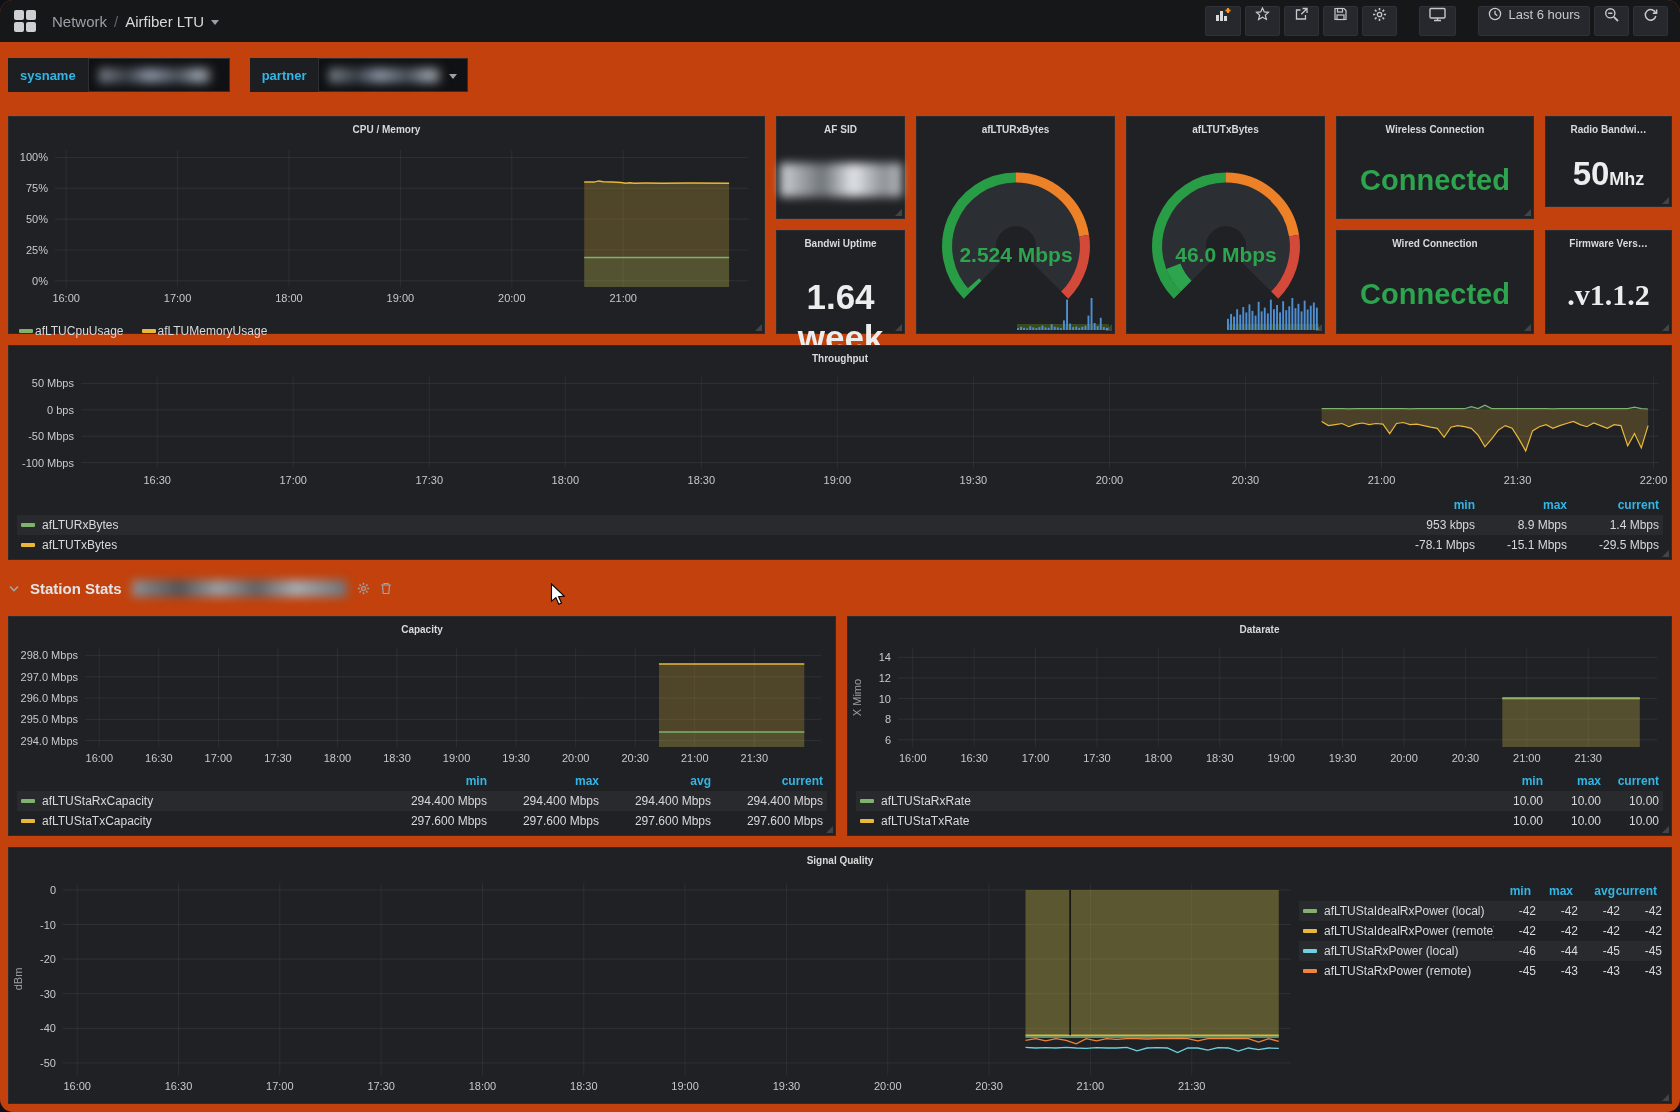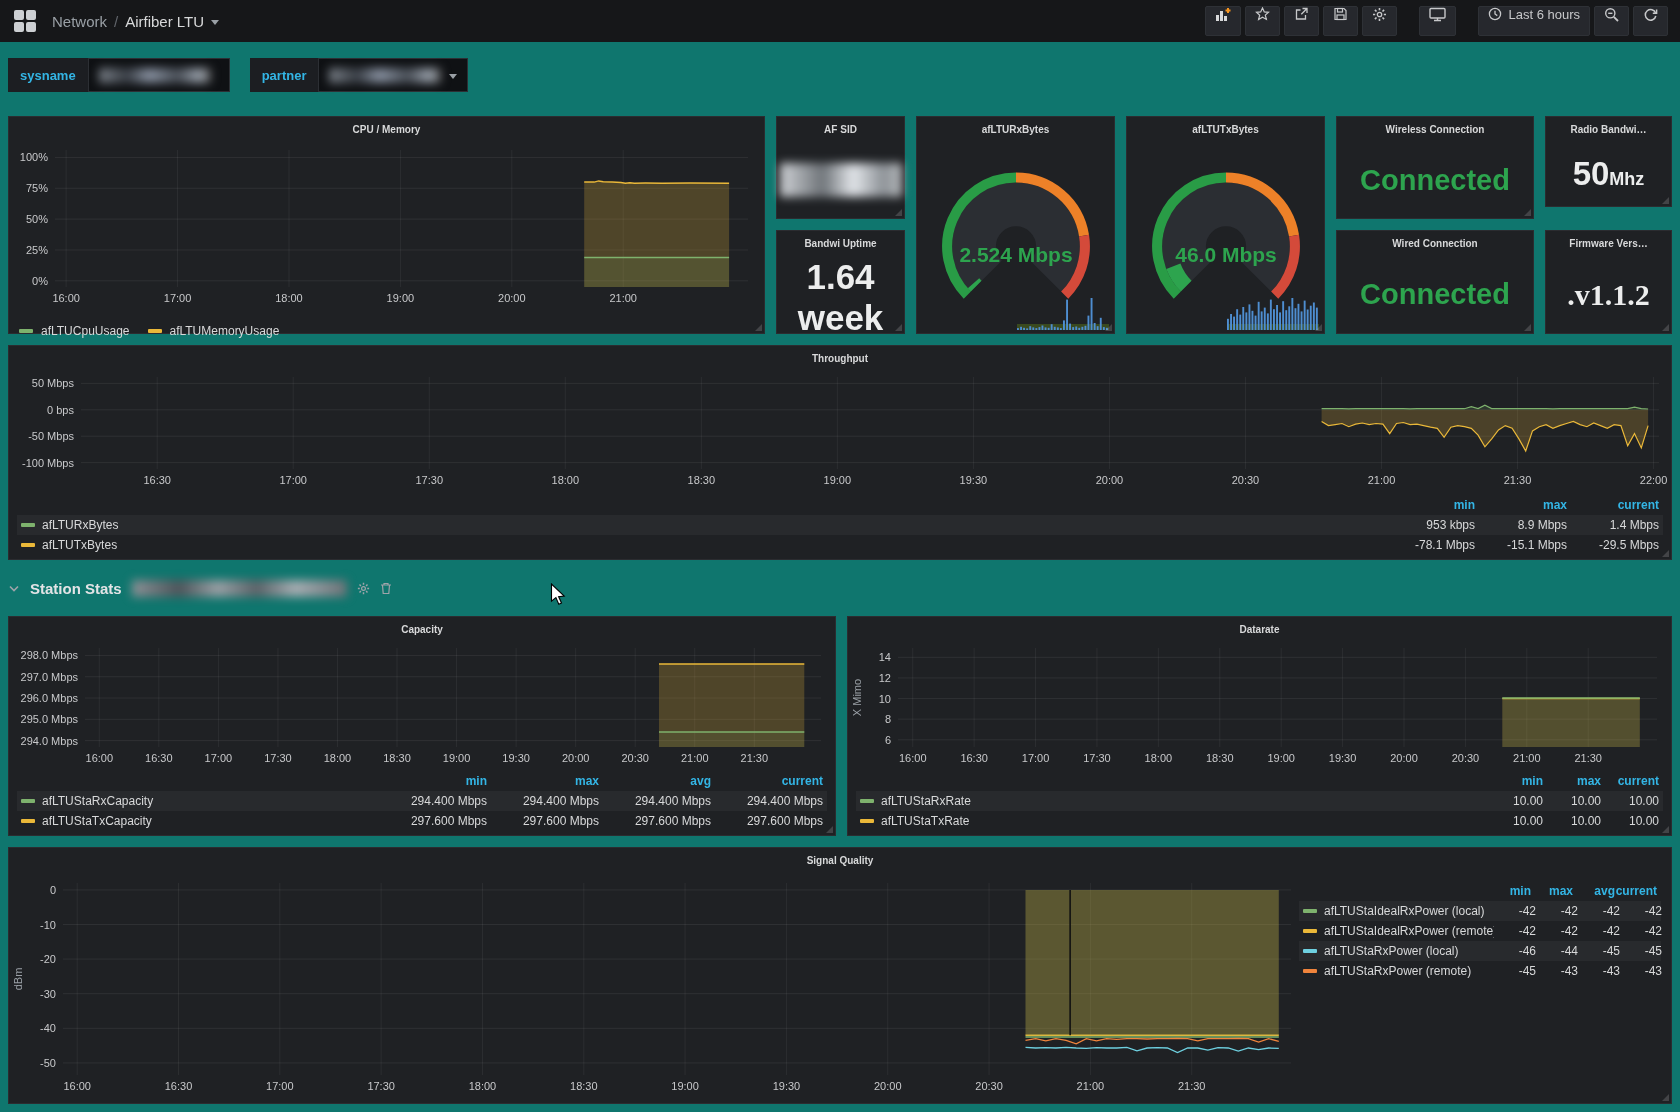--- a/index.html
+++ b/index.html
@@ -1,18 +1,18 @@
 <!DOCTYPE html>
 <html><head>
 <meta charset="utf-8">
 <style>
   * { margin:0; padding:0; box-sizing:border-box; }
   html,body { background:#101114; }
   body { font-family:"Liberation Sans", sans-serif; }
-  .screen { position:relative; width:1680px; height:1112px; background:#0f766e; overflow:hidden; }
+  .screen { position:relative; width:1680px; height:1112px; background:#c2410c; overflow:hidden;border-radius:13px; }
 
   
   .navbar { position:absolute; top:0; left:0; width:100%; height:42px; display:flex; align-items:center; justify-content:space-between; padding:0 12px 0 14px; background:#161719; }
   .nav-left { display:flex; align-items:center; gap:16px; }
   .logo { display:grid; grid-template-columns:10px 10px; grid-template-rows:10px 10px; gap:2px; cursor:pointer; }
   .logo span { background:#cdd0d3; border-radius:2px; }
   .breadcrumb { display:flex; align-items:center; gap:7px; font-size:15px; }
   .bc-section { color:#9aa0a6; }
   .bc-sep { color:#62666c; }
   .bc-title { color:#d8d9da; font-weight:500; }
@@ -44,27 +44,27 @@
 
   
   .legend-table { flex:none; padding:0 8px 4px 8px; font-size:12px; }
   .l-head, .l-row { display:flex; align-items:center; padding:1px 4px; min-height:20px; }
   .l-label { flex:1; color:#d8d9da; text-align:left; white-space:nowrap; overflow:hidden; }
   .l-col { flex:none; text-align:right; color:#d8d9da; }
   .l-colhead { color:#33B5E5; font-weight:700; }
   .l-rows .l-row:nth-child(odd) { background:rgba(255,255,255,0.045); }
   .sw { flex:none; width:14px; height:4px; border-radius:1px; margin-right:7px; }
   .inline-legend { flex:none; height:22px; display:flex; align-items:center; gap:18px; padding-left:10px; font-size:12px; color:#d8d9da; }
-  .inline-legend .item { display:flex; align-items:center; gap:8px; cursor:pointer;margin-top:17px; }
+  .inline-legend .item { display:flex; align-items:center; gap:2px; cursor:pointer;margin-top:17px; }
 
   
   .stat-body { flex:1; display:flex; flex-direction:column; align-items:center; justify-content:center; gap:2px; }
   .stat-green { color:#2DA44E; font-weight:700; font-size:29px; }
   .stat-white { color:#eceded; font-weight:700; font-size:30px;font-family:Liberation Serif, serif; }
-  .uptime-val { color:#eceded; font-weight:600; font-size:35px; line-height:1.18; text-align:center; }
+  .uptime-val { color:#eceded; font-weight:600; font-size:35px; line-height:1.18; text-align:center;margin-top:20px; }
   .radio-val { color:#eceded; font-weight:700; font-size:33px; }
   .radio-val .unit { font-size:18px; }
 
   
   .gauge-body { flex:1; position:relative; display:flex; align-items:center; justify-content:center; }
   .gauge-svg { width:168px; height:168px; }
   .spark { position:absolute; right:5px; bottom:3px; width:92px; height:36px; }
 
   
   .row-header { position:absolute; left:8px; top:572px; height:32px; display:flex; align-items:center; gap:10px; cursor:pointer; }

